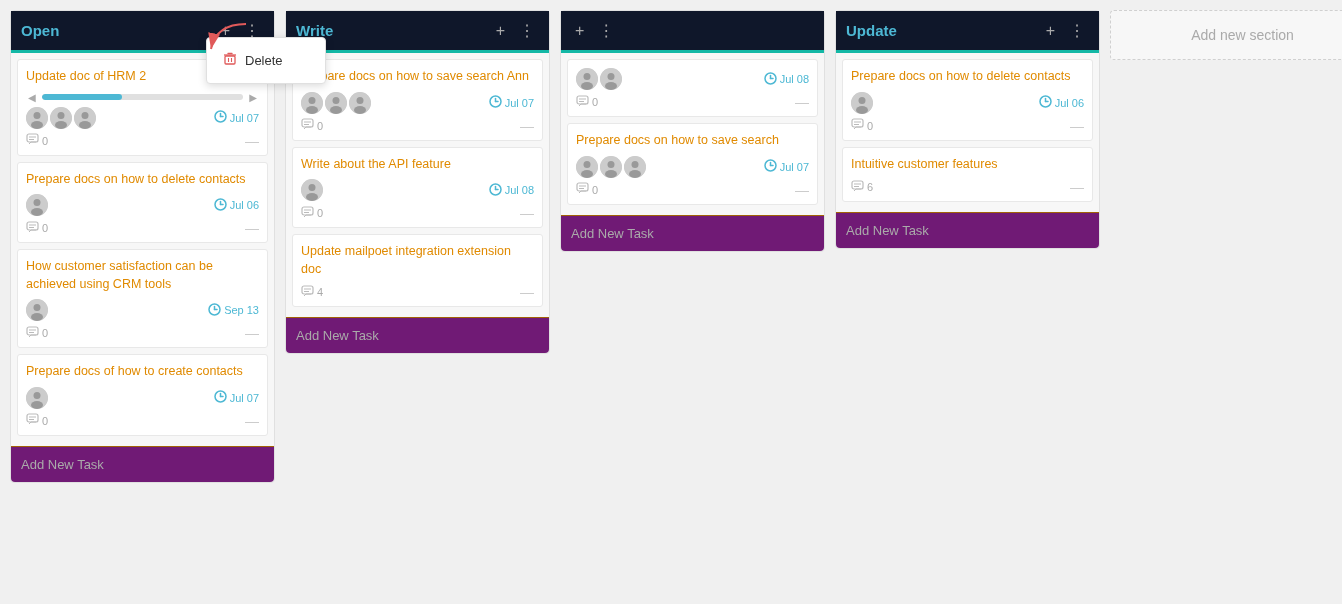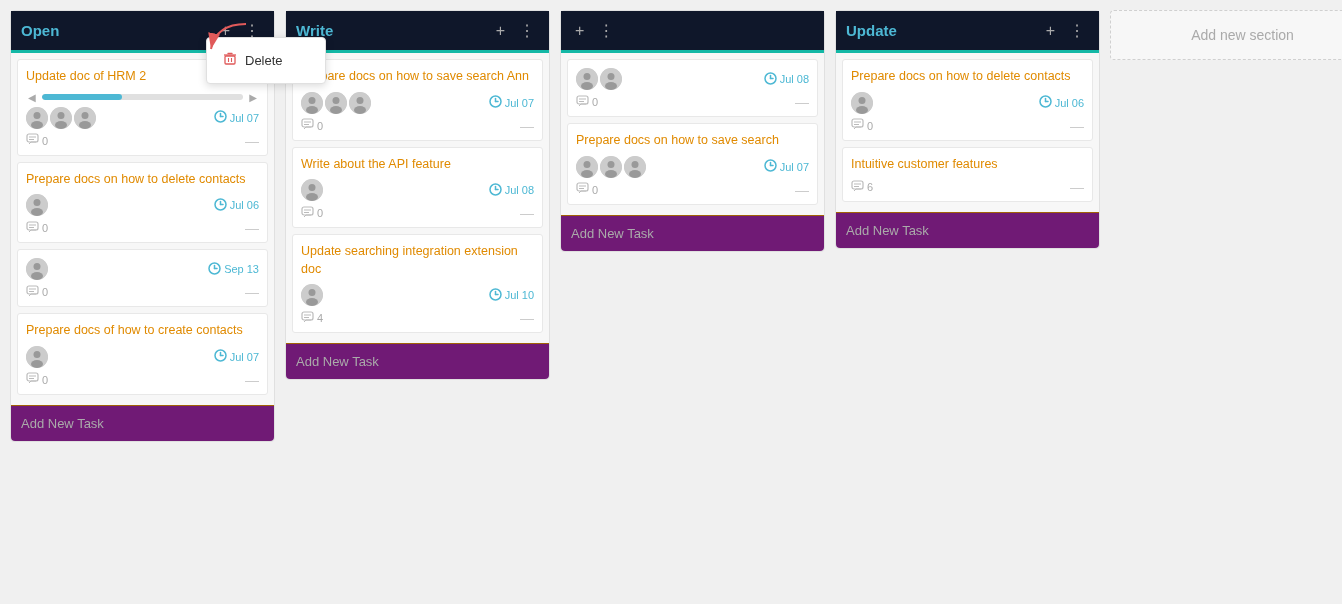--- a/index.html
+++ b/index.html
@@ -321,20 +321,21 @@
     <line x1="3" y1="4" x2="10" y2="4" stroke="#bbb" stroke-width="1"></line>
     <line x1="3" y1="6.5" x2="8" y2="6.5" stroke="#bbb" stroke-width="1"></line>
     <polyline points="3,11 5,9 10,9" fill="none" stroke="#bbb" stroke-width="1"></polyline>
   </svg></span>
               <span>0</span>
             </div>
             <span class="minus-btn">—</span>
           </div>
         </div>
         <div class="task-card">
+          <div class="task-title">How customer satisfaction can be achieved using CRM tools</div>
           <div class="task-meta">
             <div class="avatars">
               <div class="avatar">
                 <svg viewBox="0 0 22 22" xmlns="http://www.w3.org/2000/svg">
     <circle cx="11" cy="11" r="11" fill="#ccc"></circle>
     <circle cx="11" cy="8.5" r="3.5" fill="#999"></circle>
     <ellipse cx="11" cy="18" rx="6" ry="4" fill="#999"></ellipse>
   </svg>
               </div>
             </div>
@@ -482,40 +483,21 @@
     <line x1="3" y1="4" x2="10" y2="4" stroke="#bbb" stroke-width="1"></line>
     <line x1="3" y1="6.5" x2="8" y2="6.5" stroke="#bbb" stroke-width="1"></line>
     <polyline points="3,11 5,9 10,9" fill="none" stroke="#bbb" stroke-width="1"></polyline>
   </svg></span>
               <span>0</span>
             </div>
             <span class="minus-btn">—</span>
           </div>
         </div>
         <div class="task-card">
-          <div class="task-title">Update searching integration extension doc</div>
-          <div class="task-meta">
-            <div class="avatars">
-              <div class="avatar">
-                <svg viewBox="0 0 22 22" xmlns="http://www.w3.org/2000/svg">
-    <circle cx="11" cy="11" r="11" fill="#ccc"></circle>
-    <circle cx="11" cy="8.5" r="3.5" fill="#999"></circle>
-    <ellipse cx="11" cy="18" rx="6" ry="4" fill="#999"></ellipse>
-  </svg>
-              </div>
-            </div>
-            <div class="date-badge">
-              <span><svg width="13" height="13" viewBox="0 0 13 13" xmlns="http://www.w3.org/2000/svg">
-    <circle cx="6.5" cy="6.5" r="5.5" fill="none" stroke="#4db8d4" stroke-width="1.5"></circle>
-    <line x1="6.5" y1="3.5" x2="6.5" y2="6.5" stroke="#4db8d4" stroke-width="1.5" stroke-linecap="round"></line>
-    <line x1="6.5" y1="6.5" x2="9" y2="6.5" stroke="#4db8d4" stroke-width="1.5" stroke-linecap="round"></line>
-  </svg></span>
-              <span>Jul 10</span>
-            </div>
-          </div>
+          <div class="task-title">Update mailpoet integration extension doc</div>
           <div class="task-footer">
             <div class="comment-count">
               <span><svg width="13" height="13" viewBox="0 0 13 13" xmlns="http://www.w3.org/2000/svg">
     <rect x="1" y="1" width="11" height="8" rx="2" fill="none" stroke="#bbb" stroke-width="1.2"></rect>
     <line x1="3" y1="4" x2="10" y2="4" stroke="#bbb" stroke-width="1"></line>
     <line x1="3" y1="6.5" x2="8" y2="6.5" stroke="#bbb" stroke-width="1"></line>
     <polyline points="3,11 5,9 10,9" fill="none" stroke="#bbb" stroke-width="1"></polyline>
   </svg></span>
               <span>4</span>
             </div>

